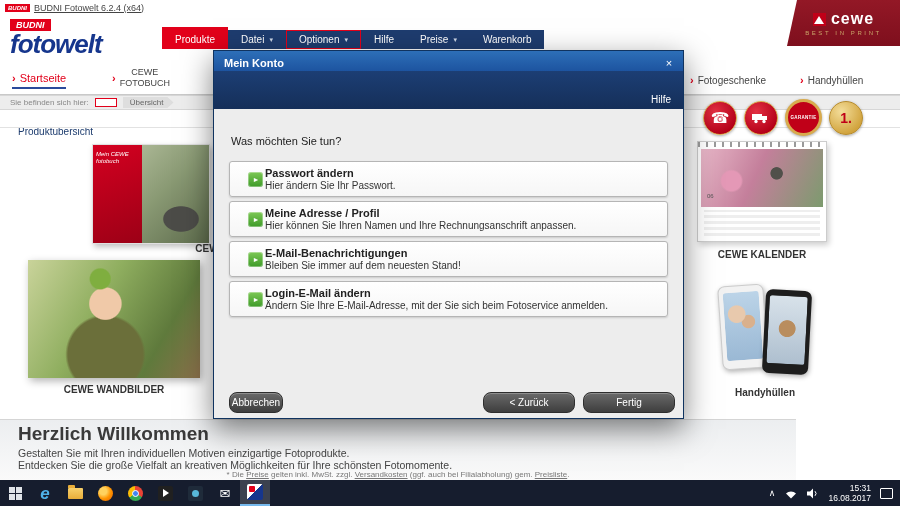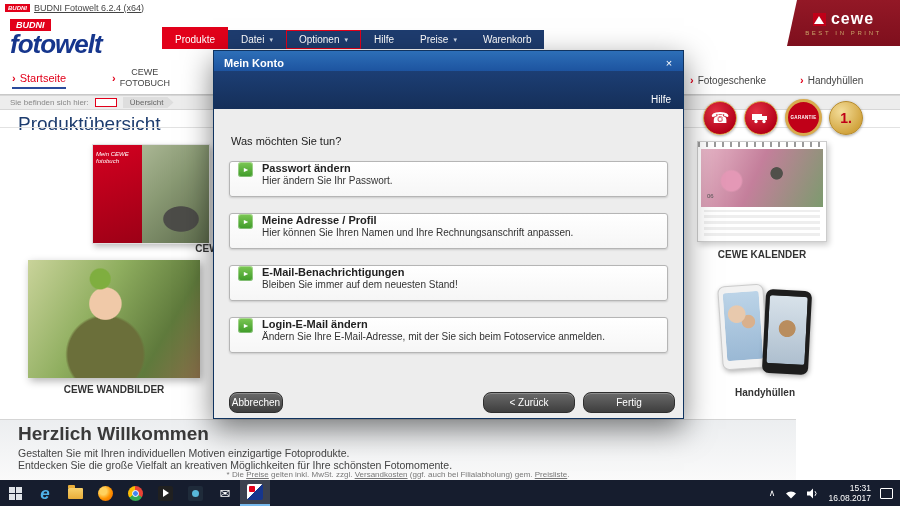--- a/index.html
+++ b/index.html
@@ -47,21 +47,21 @@
   
   .crumb-strip { position:absolute; top:95px; left:0; width:900px; height:15px; background:#ededed;
                  border-top:1px solid #d7d7d7; border-bottom:1px solid #d7d7d7;
                  display:flex; align-items:center; gap:6px; padding-left:10px; }
   .crumb-label { font-size:8px; color:#888; }
   .crumb-home { width:22px; height:9px; border:1px solid #e2001a; background:#fff; cursor:pointer; }
   .crumb-current { font-size:8px; color:#666; background:#dedede; padding:1px 10px 1px 7px;
                    clip-path:polygon(0 0,88% 0,100% 50%,88% 100%,0 100%); }
 
   
-  .page-title { position:absolute; top:113px; left:18px; font-size:19px; color:#1d3c6e; }
+  .page-title { position:absolute; top:126px; left:18px; font-size:10px; color:#1d3c6e; }
   .title-rule { position:absolute; top:127px; left:0; width:900px; border-bottom:1px solid #e2e2e2; }
 
   
   .prod-label { position:absolute; font-size:10px; font-weight:bold; color:#333; text-align:center; }
 
   .fotobuch { position:absolute; left:92px; top:144px; width:118px; height:100px; background:#fff;
               border:1px solid #e0e0e0; box-shadow:2px 3px 6px rgba(0,0,0,.25); display:flex; cursor:pointer; }
   .fotobuch .cover { width:42%; background:linear-gradient(160deg,#d40020,#9c0016); position:relative; }
   .fotobuch .cover-text { position:absolute; top:6px; left:3px; right:2px; color:#fff; font-size:6px;
                           font-style:italic; line-height:7px; overflow:hidden; }
@@ -119,23 +119,23 @@
   .dlg-titlebar { height:20px; background:linear-gradient(#2d6fb8,#1d54a0); display:flex; align-items:center;
                   padding:4px 5px 0 10px; cursor:default; }
   .dlg-title { color:#fff; font-size:11px; font-weight:bold; flex:1; }
   .dlg-close { width:18px; height:15px; display:flex; align-items:center; justify-content:center;
                color:#fff; font-size:11px; cursor:pointer; }
   .dlg-band { height:38px; background:linear-gradient(#1c3e74,#152f59); position:relative; }
   .dlg-help { position:absolute; right:12px; bottom:4px; color:#fff; font-size:10px; cursor:pointer; }
   .dlg-body { position:relative; height:361px; padding:26px 15px 0 15px; }
   .dlg-question { font-size:11px; color:#222; margin-left:2px; }
   .opt-list { margin-top:14px; }
-  .opt { display:flex; align-items:flex-start; gap:9px; height:36px; padding-left:8px; background:linear-gradient(#ffffff,#f6f6f6);
+  .opt { display:flex; align-items:center; gap:2px; height:36px; padding-left:18px; background:linear-gradient(#ffffff,#f6f6f6);
          border:1px solid #b5b5b5; border-radius:3px; box-shadow:0 1px 2px rgba(0,0,0,.15); cursor:pointer; }
-  .opt + .opt { margin-top:16px; }
+  .opt + .opt { margin-top:4px; }
   .opt-icon { width:15px; height:15px; border-radius:3px; background:linear-gradient(#7dc855,#3d9a28);
               color:#fff; font-size:7px; display:flex; align-items:center; justify-content:center;
               box-shadow:inset 0 0 0 1px rgba(255,255,255,.35); flex:0 0 15px; padding-left:1px; }
   .opt-title { font-size:11px; font-weight:bold; color:#222; line-height:13px; }
   .opt-desc { font-size:10px; color:#333; line-height:12px; }
   .dlg-btn { position:absolute; height:21px; background:linear-gradient(#6a6a6a,#3e3e3e); color:#fff;
              font-size:10px; border:1px solid #2e2e2e; border-radius:8px; display:flex; align-items:center;
              justify-content:center; cursor:pointer; box-shadow:inset 0 1px 0 rgba(255,255,255,.25); }
   .btn-cancel { left:15px; bottom:5px; width:54px; }
   .btn-back { right:108px; bottom:5px; width:92px; }

